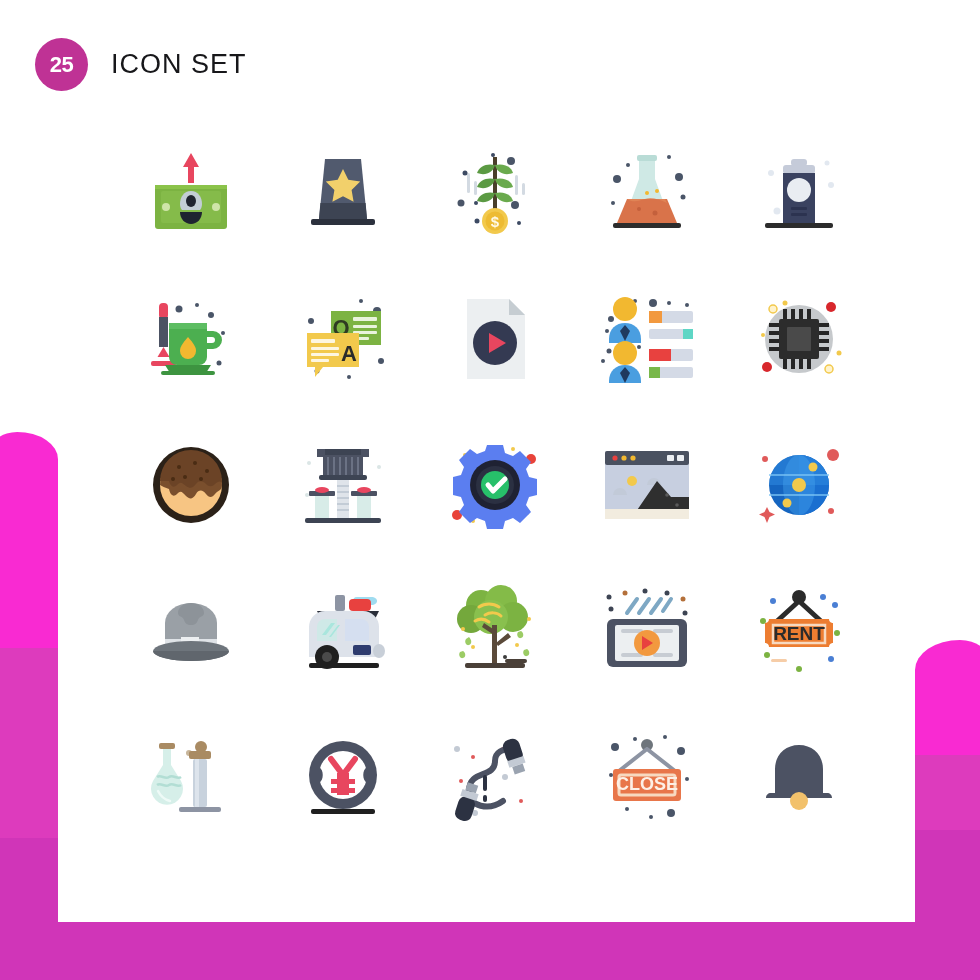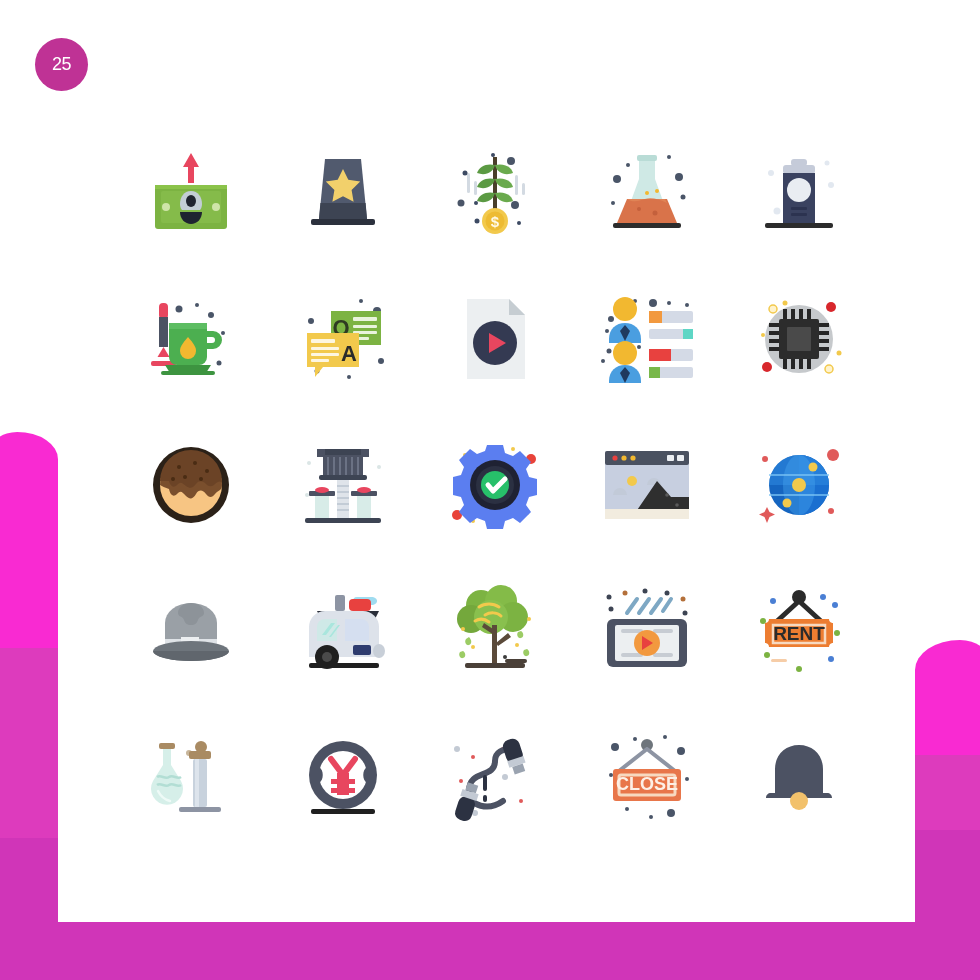--- a/index.html
+++ b/index.html
@@ -103,22 +103,22 @@
   }
   .badge {
     width: 53px;
     height: 53px;
     border-radius: 50%;
     background: #bf3295;
     color: #ffffff;
     display: flex;
     align-items: center;
     justify-content: center;
-    font-size: 18px;
-    font-weight: normal;
+    font-size: 22px;
+    font-weight: bold;
     letter-spacing: -0.5px;
   }
   .header-title {
     margin-left: 23px;
     font-size: 27px;
     color: #17171a;
     letter-spacing: 1px;
     text-transform: uppercase;
   }
 
@@ -149,20 +149,21 @@
   <div class="deco-left-bot"></div>
   <div class="deco-right-top"></div>
   <div class="deco-right-mid"></div>
   <div class="deco-right-bot"></div>
   <div class="deco-bottom-bar"></div>
 </div>
 <div class="canvas-card"></div>
 
 <div class="header">
   <div class="badge">25</div>
+  <div class="header-title">ICON SET</div>
 </div>
 
 <div class="grid">
 
   <div class="cell">
     <svg width="104" height="104" viewBox="0 0 104 104">
       <path d="M52 12 L60 26 H55 V42 H49 V26 H44 Z" fill="#e8465f"></path>
       <rect x="16" y="44" width="72" height="44" rx="3" fill="#7cb342"></rect>
       <rect x="16" y="44" width="72" height="4" fill="#8bc34a"></rect>
       <rect x="22" y="50" width="60" height="32" rx="2" fill="#8cc152" opacity="0.55"></rect>

